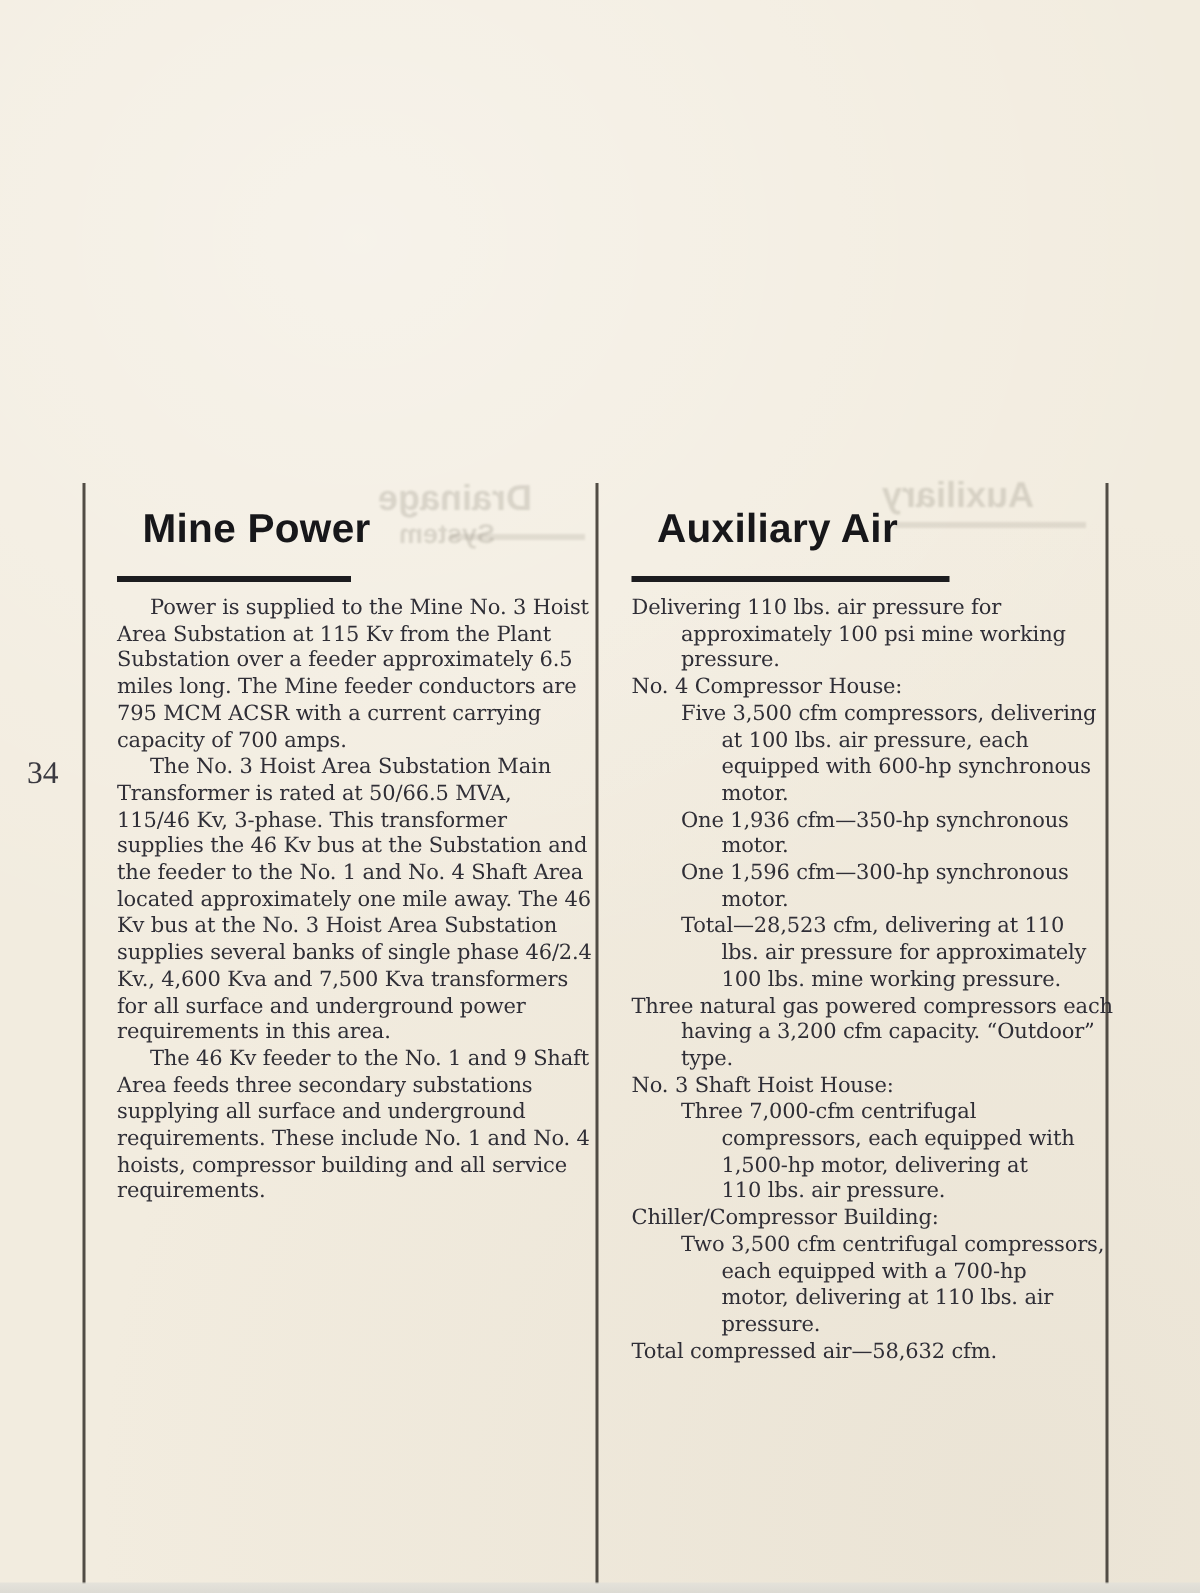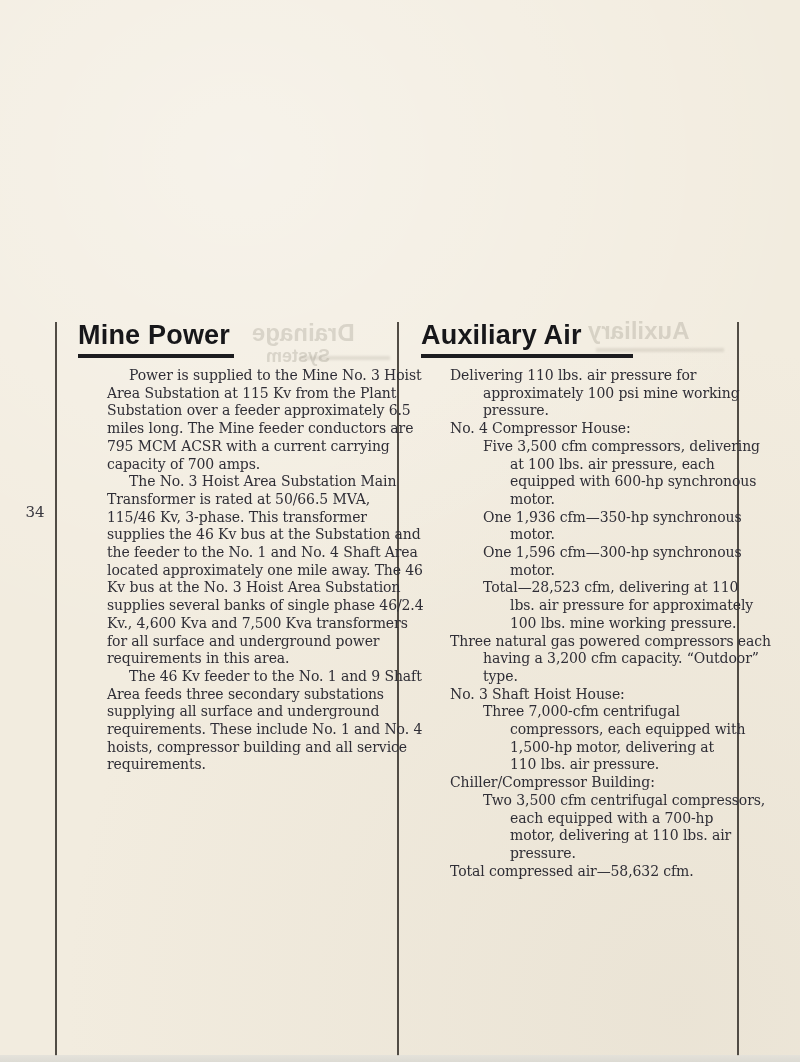--- a/index.html
+++ b/index.html
@@ -36,35 +36,35 @@
   }
   .vrule.left   { left: 55px;  }
   .vrule.middle { left: 397px; }
   .vrule.right  { left: 737px; }
 
   .page-number {
     position: absolute;
     left: 18px;
     top: 503px;
     width: 34px;
-    text-align: center;
-    font-size: 15px;
+    font-size: 21px;
     color: #3a3940;
+    font-family: Liberation Serif, serif;
   }
 
   .column {
     position: absolute;
     top: 320px;
     width: 318px;
   }
   .column.left  { left: 78px;  }
   .column.right { left: 421px; }
 
   .column-heading {
-    margin: 0;
+    margin: 17px;
     font-family: "Liberation Sans", sans-serif;
     font-weight: 700;
     font-size: 27px;
     line-height: 30px;
     letter-spacing: 0.2px;
     color: #17171a;
     white-space: nowrap;
   }
   .heading-rule {
     height: 4px;
@@ -75,21 +75,20 @@
   .column.right .heading-rule { width: 212px; }
 
   .column-body { margin-top: 9px; }
 
   .text-line {
     font-size: 14px;
     line-height: 17.7px;
     letter-spacing: -0.1px;
     white-space: nowrap;
     color: #2f2e36;
-    margin-left: 29px;
   }
   .paragraph .text-line.first-line { padding-left: 22px; }
 
   .ind0 { padding-left: 0; }
   .ind1 { padding-left: 33px; }
   .ind2 { padding-left: 60px; }
 
   
   .ghost {
     position: absolute;

